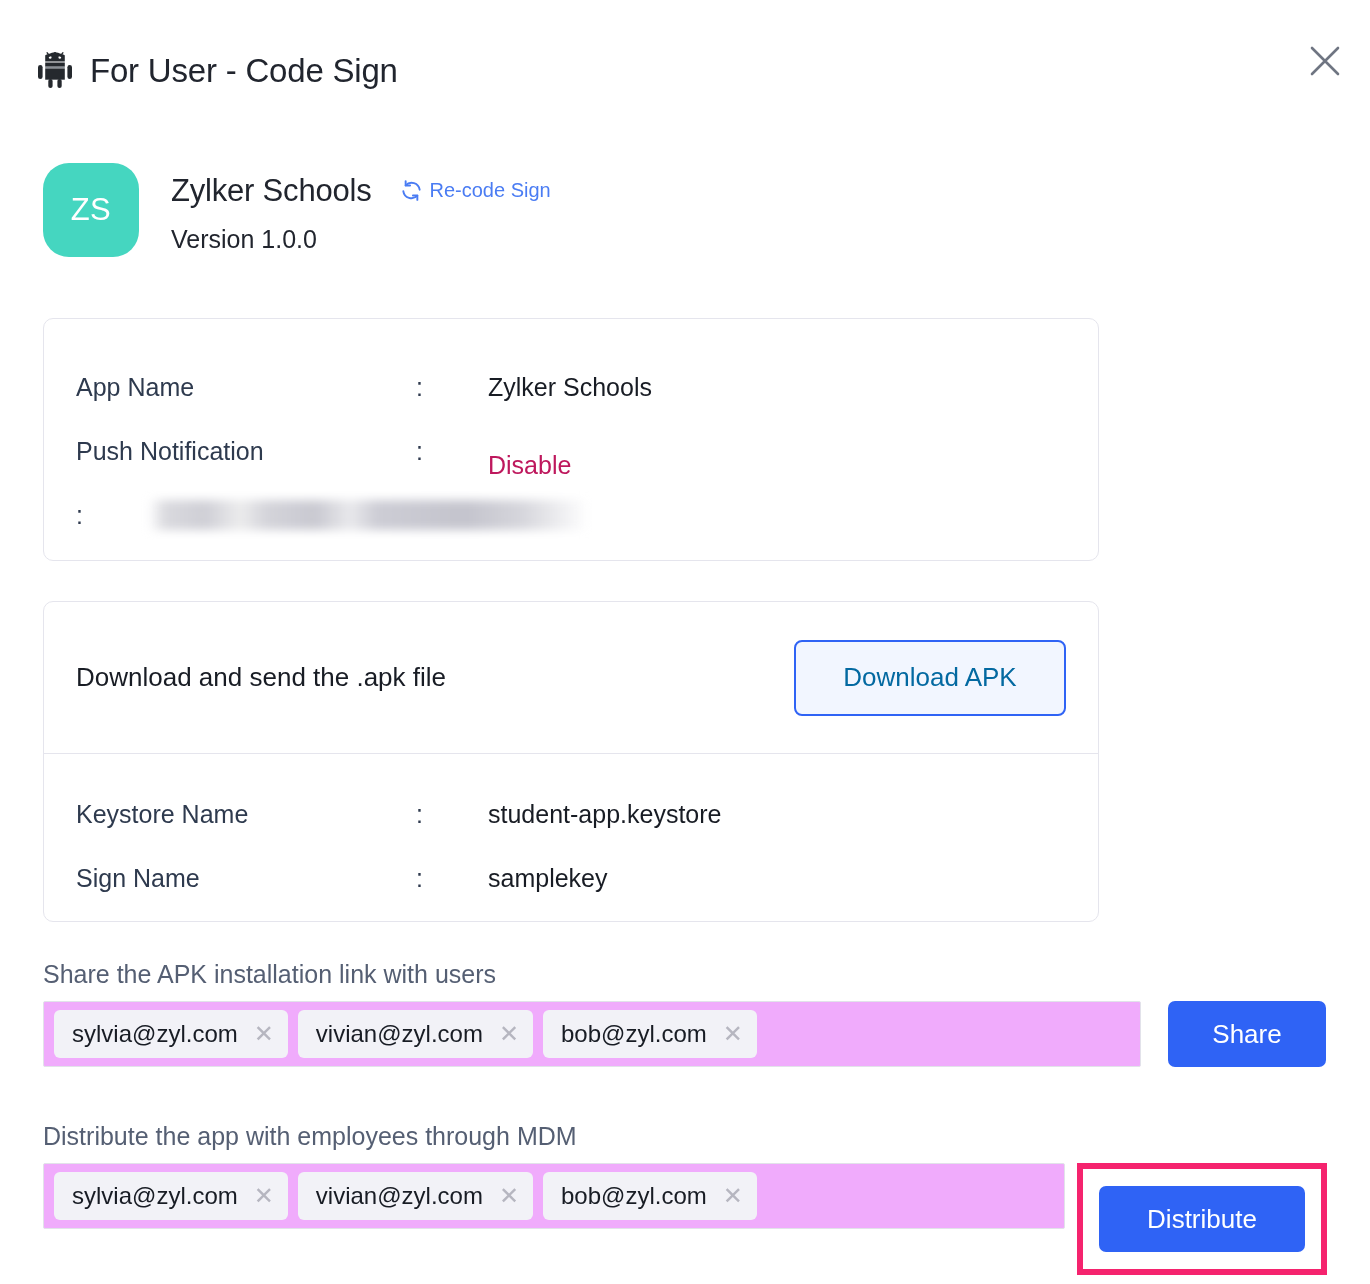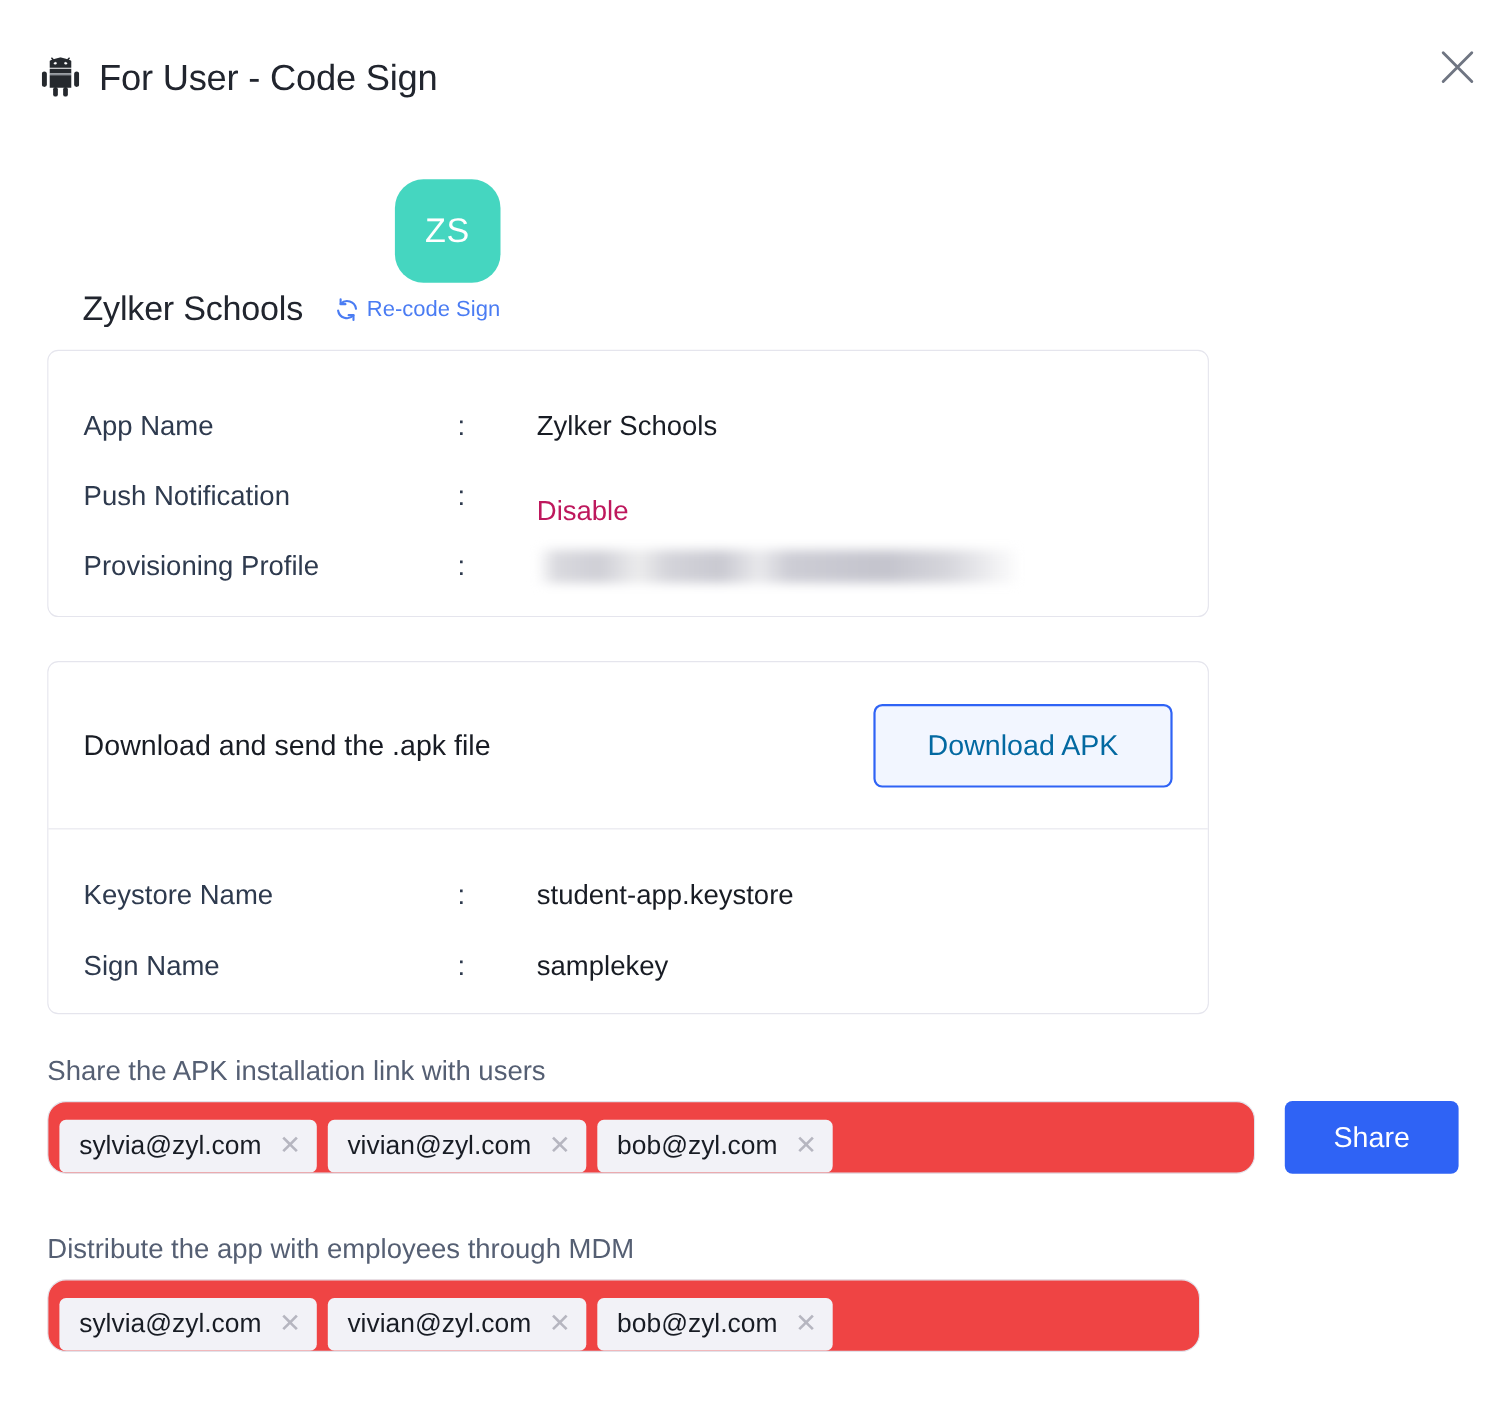--- a/index.html
+++ b/index.html
@@ -47,22 +47,21 @@
     display: flex; align-items: center; justify-content: center;
     cursor: pointer;
   }
   .close-btn svg { display: block; }
 
   
   .app-row {
     position: absolute;
     top: 163px; left: 43px;
     display: flex;
-    align-items: flex-end;
-    flex-direction: column;
+    align-items: center;
   }
   .app-avatar {
     width: 96px; height: 94px;
     border-radius: 26px;
     background: #45d6c0;
     color: #ffffff;
     font-size: 31px;
     display: flex;
     align-items: center;
     justify-content: center;
@@ -177,24 +176,24 @@
   .section-label {
     font-size: 25px;
     color: #555f73;
     margin-bottom: 12px;
   }
   .section-row { display: flex; align-items: stretch; }
 
   .chips-input {
     height: 66px;
     border: 1px solid #e2e2ea;
-    border-radius: 17px;
-    background: #ef4444;
-    display: flex;
-    align-items: flex-end;
+    border-radius: 2px;
+    background: #f0abfc;
+    display: flex;
+    align-items: center;
     padding: 0 10px;
     gap: 10px;
     overflow: hidden;
     cursor: text;
   }
   #share-chips-input { width: 1098px; }
   #distribute-chips-input { width: 1048px; }
 
   .chip {
     height: 48px;
@@ -296,21 +295,20 @@
         <span class="kv-value">Zylker Schools</span>
       </div>
 
       <div class="kv-row">
         <span class="kv-label">Push Notification</span>
         <span class="kv-colon">:</span>
         <span class="kv-value link">Disable</span>
       </div>
 
       <div class="kv-row">
-        <span class="kv-label">Provisioning Profile</span>
         <span class="kv-colon">:</span>
         <span class="kv-value redacted"></span>
       </div>
 
     </div>
   </div>
 
   <div class="card" id="card-download">
 
     <div class="dl-row">
@@ -372,16 +370,19 @@
           <span>vivian@zyl.com</span>
           <span class="chip-x">✕</span>
         </span>
 
         <span class="chip">
           <span>bob@zyl.com</span>
           <span class="chip-x">✕</span>
         </span>
 
       </div>
+      <div class="highlight-box">
+        <button class="primary-btn" id="distribute-button">Distribute</button>
+      </div>
     </div>
   </div>
 
 </div>
 
 </body></html>

